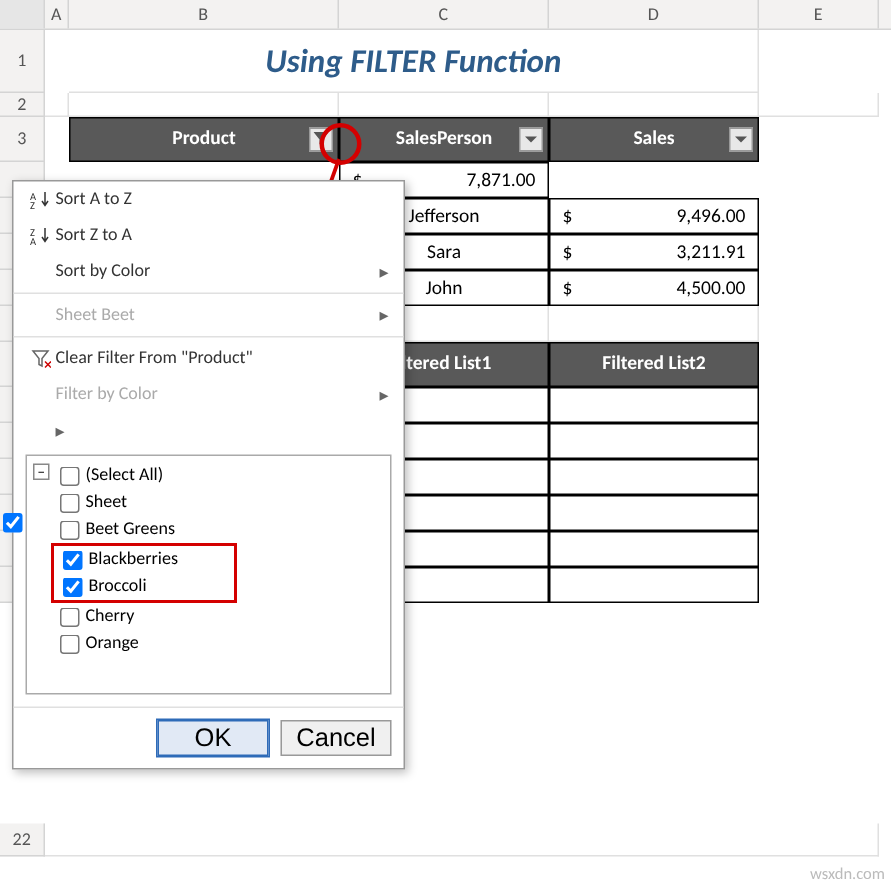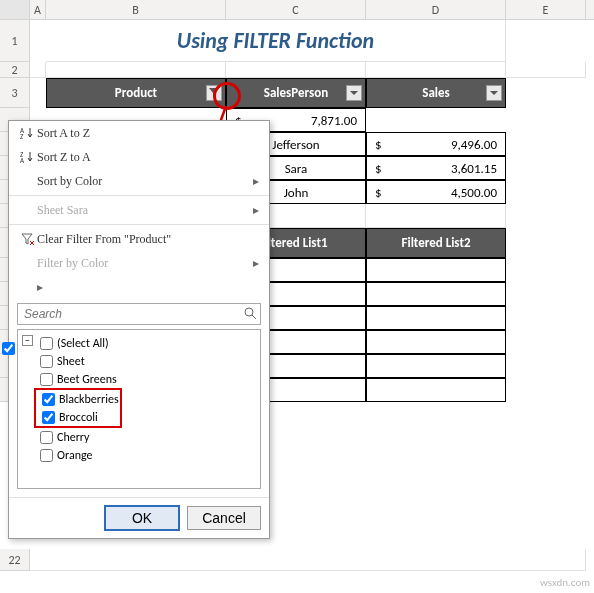--- a/index.html
+++ b/index.html
@@ -35,37 +35,37 @@
 .red-circle { position: absolute; border: 3px solid #d40000; border-radius: 50%; pointer-events: none; }
 
 
 .arrow-svg { position: absolute; pointer-events: none; }
 
 
 .filter-menu { position: absolute; left: 8px; top: 120px; width: 262px; background: #fff; border: 1px solid #999; box-shadow: 2px 2px 6px rgba(0,0,0,0.25); font-size: 12px; }
 .menu-item { display: flex; align-items: center; height: 24px; padding: 0 10px 0 8px; color: #333; }
 .menu-item.disabled { color: #aaa; }
 .menu-item .icon { width: 20px; display: inline-flex; align-items: center; justify-content: center; }
-.menu-item .label { flex: 1; font-family: Liberation Serif, serif; }
+.menu-item .label { flex: 1; }
 .menu-item .arrow-r { color: #666; }
 .menu-divider { height: 1px; background: #e0e0e0; margin: 2px 0; }
 
 .search-box { margin: 4px 8px; position: relative; }
 .search-box input { width: 100%; height: 22px; border: 1px solid #aaa; padding: 0 22px 0 6px; font-style: italic; color: #888; font-size: 12px; }
 .search-box .search-icon { position: absolute; right: 4px; top: 3px; }
 
 .check-tree { margin: 4px 8px 8px 8px; border: 1px solid #aaa; height: 160px; overflow: auto; padding: 4px 0; position: relative; }
 .tree-item { display: flex; align-items: center; height: 18px; padding-left: 22px; font-size: 12px; }
 .tree-item input { margin-right: 4px; }
 .tree-toggle { position: absolute; left: 4px; top: 5px; width: 11px; height: 11px; border: 1px solid #888; text-align: center; line-height: 9px; font-size: 10px; }
 
 .red-box { border: 2px solid #d40000; }
 
 .menu-buttons { display: flex; justify-content: flex-end; gap: 8px; padding: 8px; border-top: 1px solid #e0e0e0; }
-.menu-buttons button { width: 74px; height: 24px; font-size: 14px; border: 1px solid #999; background: #f0f0f0; }
+.menu-buttons button { width: 74px; height: 24px; font-size: 17px; border: 1px solid #999; background: #f0f0f0; }
 .menu-buttons button.primary { background: #e1e9f5; border: 1px solid #2e6bb8; outline: 1px solid #2e6bb8; }
 
 .outer-check { position: absolute; left: -6px; top: 222px; }
 
 .row22 { position: absolute; bottom: 22px; left: 0; display: flex; height: 22px; }
 .row22 .row-h { line-height: 22px; }
 .watermark { position: absolute; right: 4px; bottom: 4px; color: #bbb; font-size: 11px; }
 
 
 .row10 { height: 30px; } .row10 .row-h { line-height: 30px; }
@@ -150,21 +150,21 @@
         <span>9,496.00</span>
       </div>
   </div>
   <div class="row">
       <div class="row-h"></div>
       <div class="cell cA" style="border:none"></div>
       <div class="cell cB" style="border:none"></div>
     <div class="td cC center">Sara</div>
     <div class="td cD money">
         <span>$</span>
-        <span>3,601.15</span>
+        <span>3,211.91</span>
       </div>
   </div>
   <div class="row">
       <div class="row-h"></div>
       <div class="cell cA" style="border:none"></div>
       <div class="cell cB" style="border:none"></div>
     <div class="td cC center">John</div>
     <div class="td cD money">
         <span>$</span>
         <span>4,500.00</span>
@@ -264,21 +264,21 @@
     <span class="label">Sort Z to A</span>
   </div>
   <div class="menu-item">
     <span class="icon"></span>
     <span class="label">Sort by Color</span>
     <span class="arrow-r">▸</span>
   </div>
   <div class="menu-divider"></div>
   <div class="menu-item disabled">
     <span class="icon"></span>
-    <span class="label">Sheet Sara</span>
+    <span class="label">Sheet Beet</span>
     <span class="arrow-r">▸</span>
   </div>
   <div class="menu-divider"></div>
   <div class="menu-item">
     <span class="icon">
         <svg width="14" height="14">
           <path d="M2 2h10L8 7v5l-2-1V7z" fill="none" stroke="#666"></path>
           <line x1="10" y1="9" x2="14" y2="13" stroke="#c00"></line>
           <line x1="14" y1="9" x2="10" y2="13" stroke="#c00"></line>
         </svg>
@@ -287,42 +287,35 @@
   </div>
   <div class="menu-item disabled">
     <span class="icon"></span>
     <span class="label">Filter by Color</span>
     <span class="arrow-r">▸</span>
   </div>
   <div class="menu-item">
     <span class="icon"></span>
     <span class="arrow-r">▸</span>
   </div>
-  <div class="search-box">
-    <input type="text" placeholder="Search" style="">
-    <span class="search-icon"><svg width="14" height="14">
-          <circle cx="6" cy="6" r="4" fill="none" stroke="#666"></circle>
-          <line x1="9" y1="9" x2="13" y2="13" stroke="#666"></line>
-        </svg></span>
-  </div>
   <div class="check-tree">
     <div class="tree-toggle">−</div>
     <div class="tree-item">
         <input type="checkbox" style="">
         <span>(Select All)</span>
       </div>
     <div class="tree-item">
         <input type="checkbox" style="">
         <span>Sheet</span>
       </div>
     <div class="tree-item">
         <input type="checkbox" style="">
         <span>Beet Greens</span>
       </div>
-    <div class="red-box" style="margin-left:16px; width:88px">
+    <div class="red-box" style="margin-left:16px; width:124px">
       <div class="tree-item" style="padding-left:6px">
           <input type="checkbox" checked="" style="">
           <span>Blackberries</span>
         </div>
       <div class="tree-item" style="padding-left:6px">
           <input type="checkbox" checked="" style="">
           <span>Broccoli</span>
         </div>
     </div>
     <div class="tree-item">

